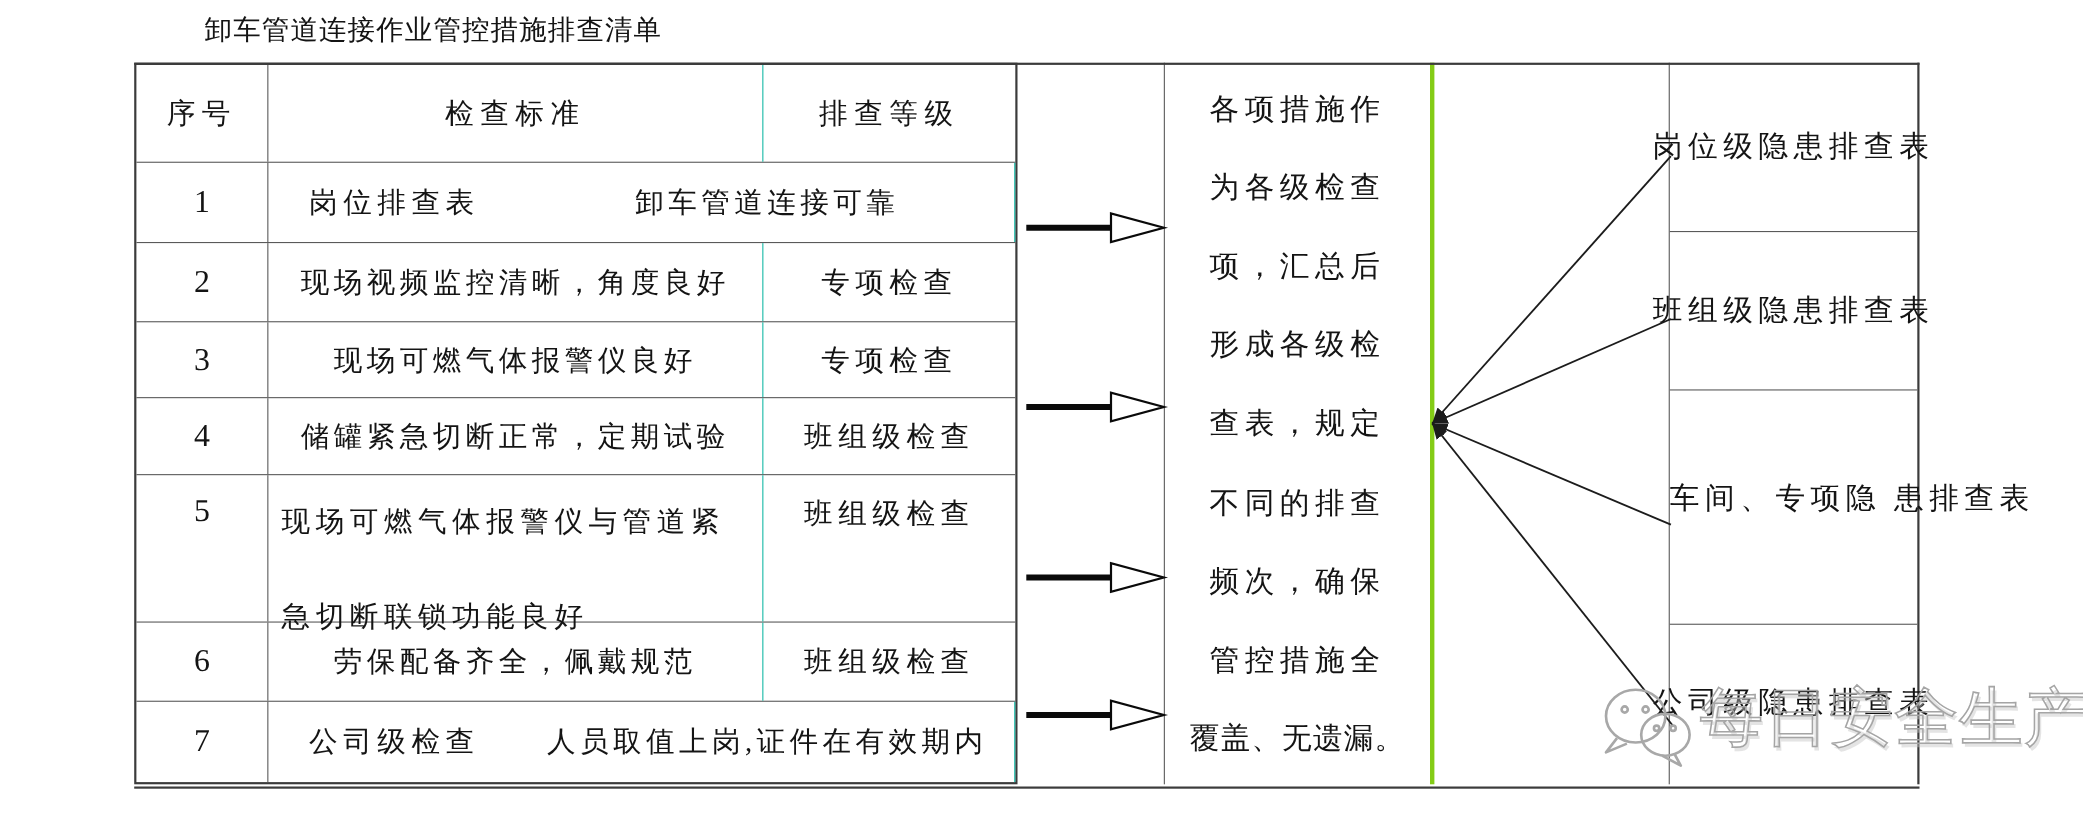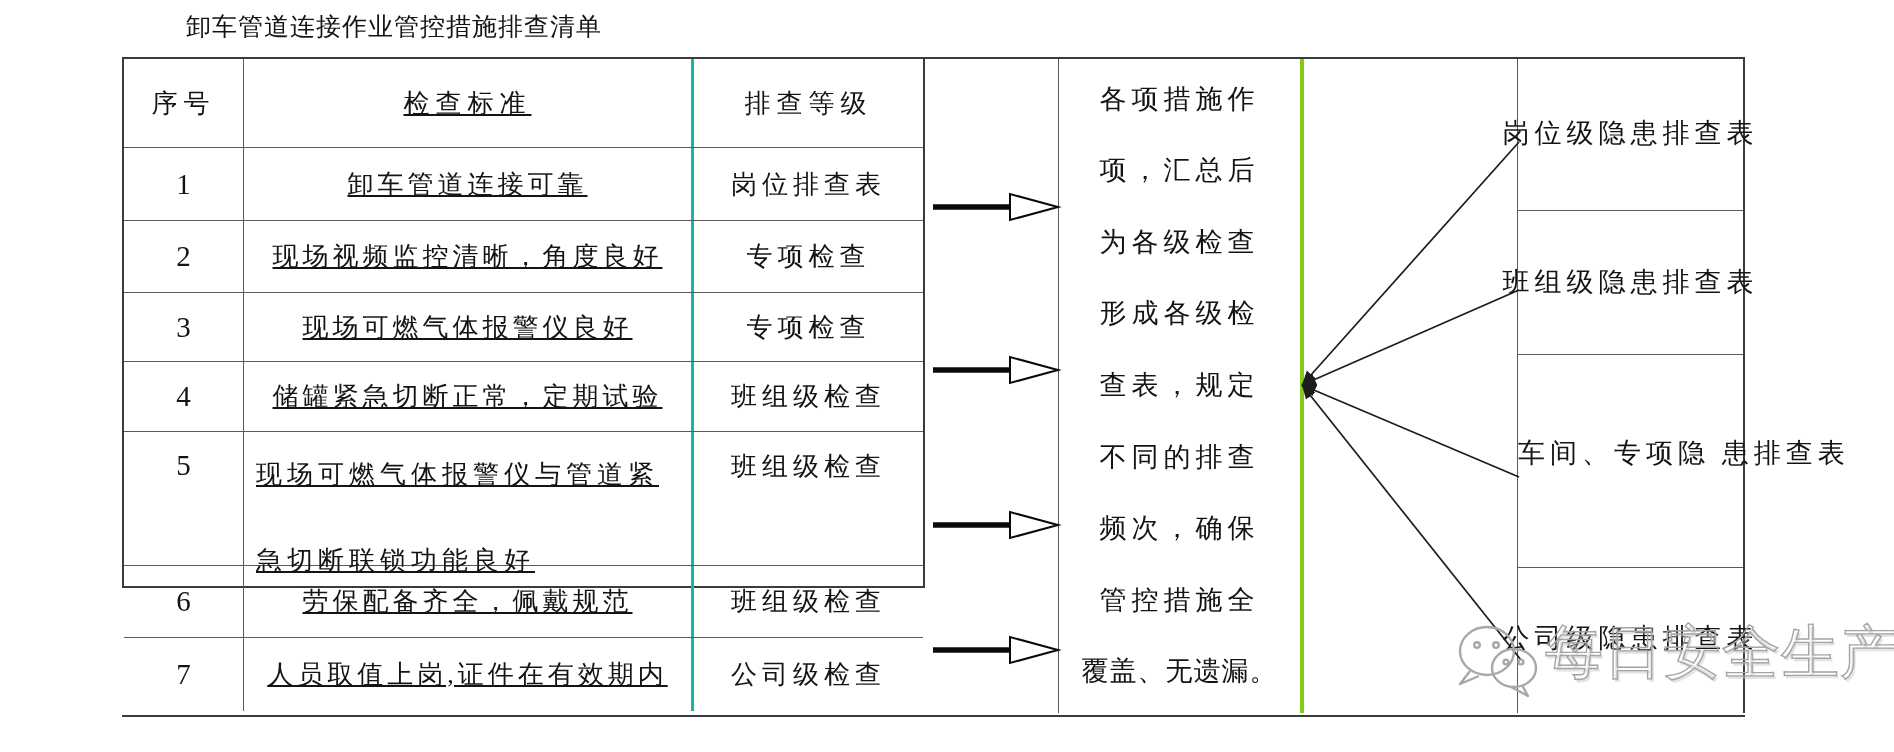--- a/index.html
+++ b/index.html
@@ -4,27 +4,27 @@
 <style>
   html,body{margin:0;padding:0;background:#ffffff;}
   #stage{position:relative;width:1894px;height:752px;background:#fff;overflow:hidden;
          font-family:"Liberation Serif","DejaVu Serif",serif;color:#141414;}
   
   .doc-title{position:absolute;left:186px;top:10px;font-size:25px;letter-spacing:1px;white-space:nowrap;}
   
   .frame{position:absolute;left:122px;top:57px;width:1623px;height:656px;
          border-top:2px solid #3b3b3b;border-bottom:2px solid #3b3b3b;pointer-events:none;z-index:2;}
   
-  .tbl{position:absolute;left:122px;top:57px;width:803px;height:531px;border:2px solid #3b3b3b;
+  .tbl{position:absolute;left:122px;top:57px;width:803px;height:656px;border:2px solid #3b3b3b;
        box-sizing:border-box;background:#fff;z-index:1;}
   .trow{display:flex;border-bottom:1px solid #5a5a5a;box-sizing:border-box;}
   .trow.last{border-bottom:none;}
   .cell{display:flex;align-items:center;justify-content:center;box-sizing:border-box;}
   .c-no{width:120px;border-right:1px solid #5a5a5a;font-size:29px;}
-  .c-std{width:450px;border-right:3px solid #14b8a6;font-size:26px;letter-spacing:4px;padding:0 10px;text-align:center;text-decoration:underline;}
+  .c-std{width:450px;border-right:1px solid #14b8a6;font-size:26px;letter-spacing:4px;padding:0 10px;text-align:center;}
   .c-lvl{flex:1;font-size:26px;letter-spacing:5px;}
   .hdr{font-size:26px;letter-spacing:6px;}
   .v-top{align-items:flex-start;padding-top:17px;}
   .std-wrap{display:block;text-align:left;line-height:86px;letter-spacing:5px;padding:0 6px 0 12px;}
   
   .summary{position:absolute;left:1058px;top:57px;width:246px;height:656px;box-sizing:border-box;
            border-left:1px solid #5a5a5a;border-right:4px solid #84cc16;background:#fff;z-index:1;
            display:flex;flex-direction:column;justify-content:space-around;align-items:center;padding:6px 0;}
   .sum-line{font-size:27px;letter-spacing:5px;white-space:nowrap;}
   .sum-line.tight{letter-spacing:1px;}
@@ -58,22 +58,22 @@
 
   <div class="tbl">
     <div class="trow" style="height:89px">
       <div class="cell c-no hdr">序号</div>
       <div class="cell c-std hdr">检查标准</div>
       <div class="cell c-lvl hdr">排查等级</div>
     </div>
     <div>
         <div class="trow" style="height: 73px;">
           <div class="cell c-no">1</div>
+          <div class="cell c-lvl">岗位排查表</div>
           <div class="cell c-std">卸车管道连接可靠</div>
-          <div class="cell c-lvl">岗位排查表</div>
         </div>
         <div class="trow" style="height: 72px;">
           <div class="cell c-no">2</div>
           <div class="cell c-std">现场视频监控清晰，角度良好</div>
           <div class="cell c-lvl">专项检查</div>
         </div>
         <div class="trow" style="height: 69px;">
           <div class="cell c-no">3</div>
           <div class="cell c-std">现场可燃气体报警仪良好</div>
           <div class="cell c-lvl">专项检查</div>
@@ -88,30 +88,30 @@
           <div class="cell c-std std-wrap">现场可燃气体报警仪与管道紧急切断联锁功能良好</div>
           <div class="cell c-lvl v-top">班组级检查</div>
         </div>
         <div class="trow" style="height: 72px;">
           <div class="cell c-no">6</div>
           <div class="cell c-std">劳保配备齐全，佩戴规范</div>
           <div class="cell c-lvl">班组级检查</div>
         </div>
         <div class="trow last" style="height: 73px;">
           <div class="cell c-no">7</div>
+          <div class="cell c-lvl">公司级检查</div>
           <div class="cell c-std">人员取值上岗,证件在有效期内</div>
-          <div class="cell c-lvl">公司级检查</div>
         </div>
       </div>
   </div>
 
   <div class="summary">
       <div class="sum-line">各项措施作</div>
+      <div class="sum-line">为各级检查</div>
       <div class="sum-line">项，汇总后</div>
-      <div class="sum-line">为各级检查</div>
       <div class="sum-line">形成各级检</div>
       <div class="sum-line">查表，规定</div>
       <div class="sum-line">不同的排查</div>
       <div class="sum-line">频次，确保</div>
       <div class="sum-line">管控措施全</div>
       <div class="sum-line tight">覆盖、无遗漏。</div>
     </div>
 
   <div class="outcol">
       <div class="obox" style="height: 154px;">

